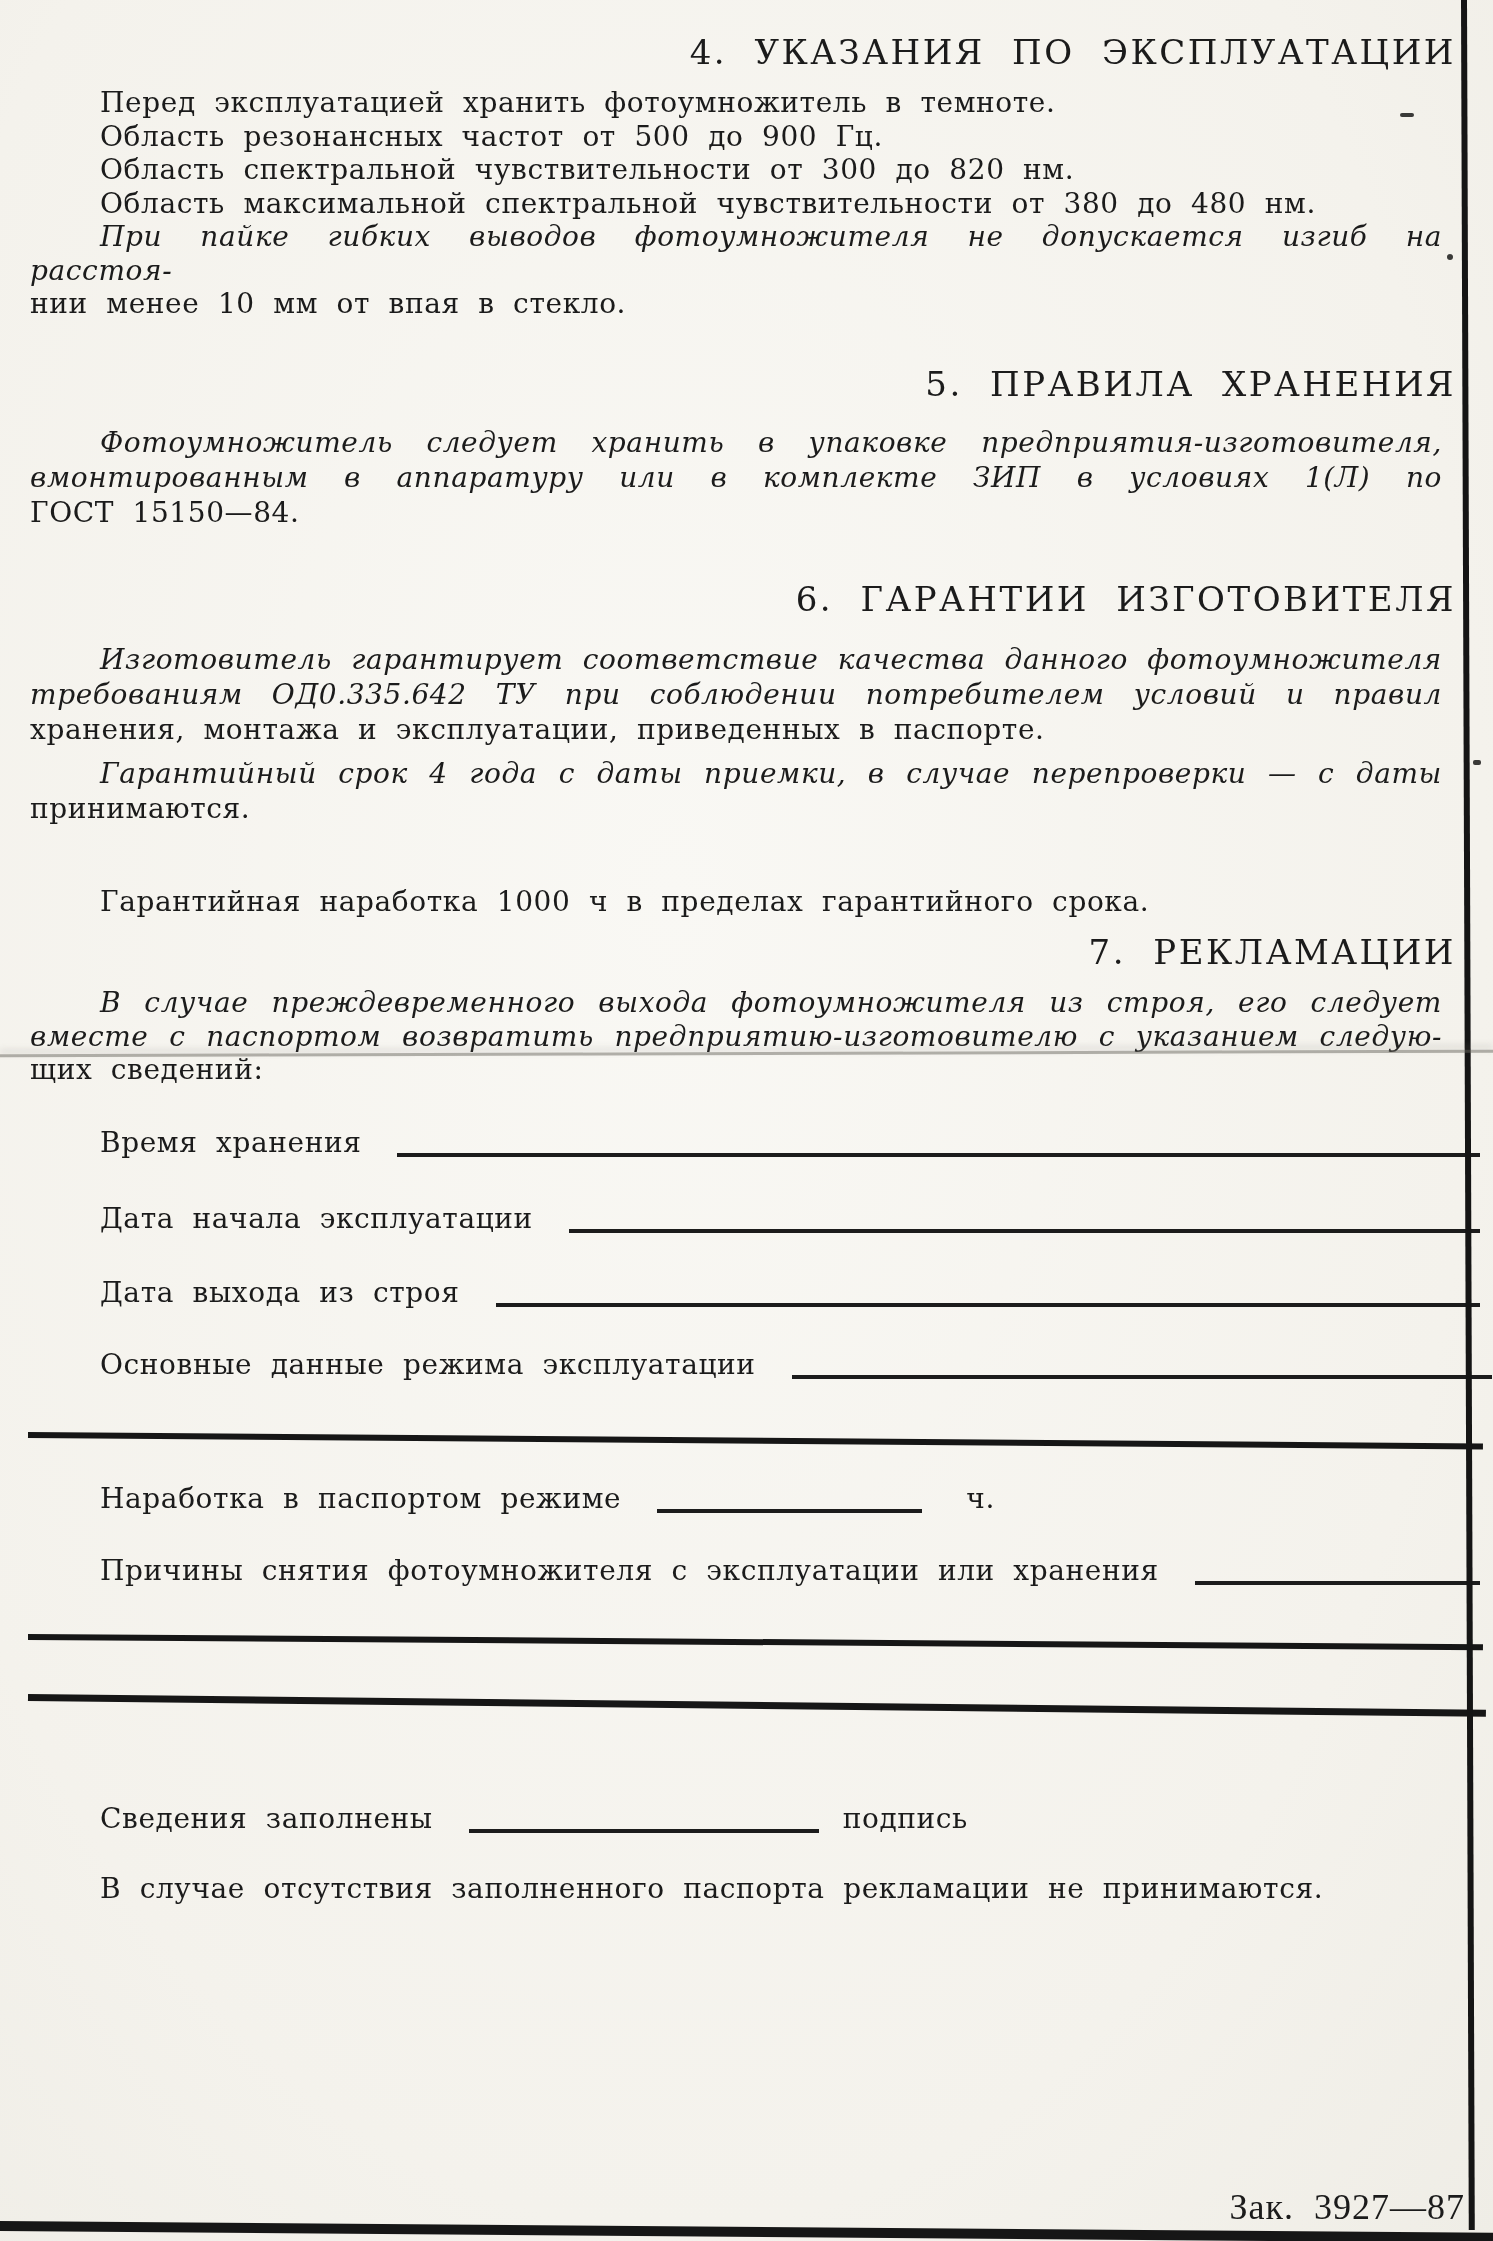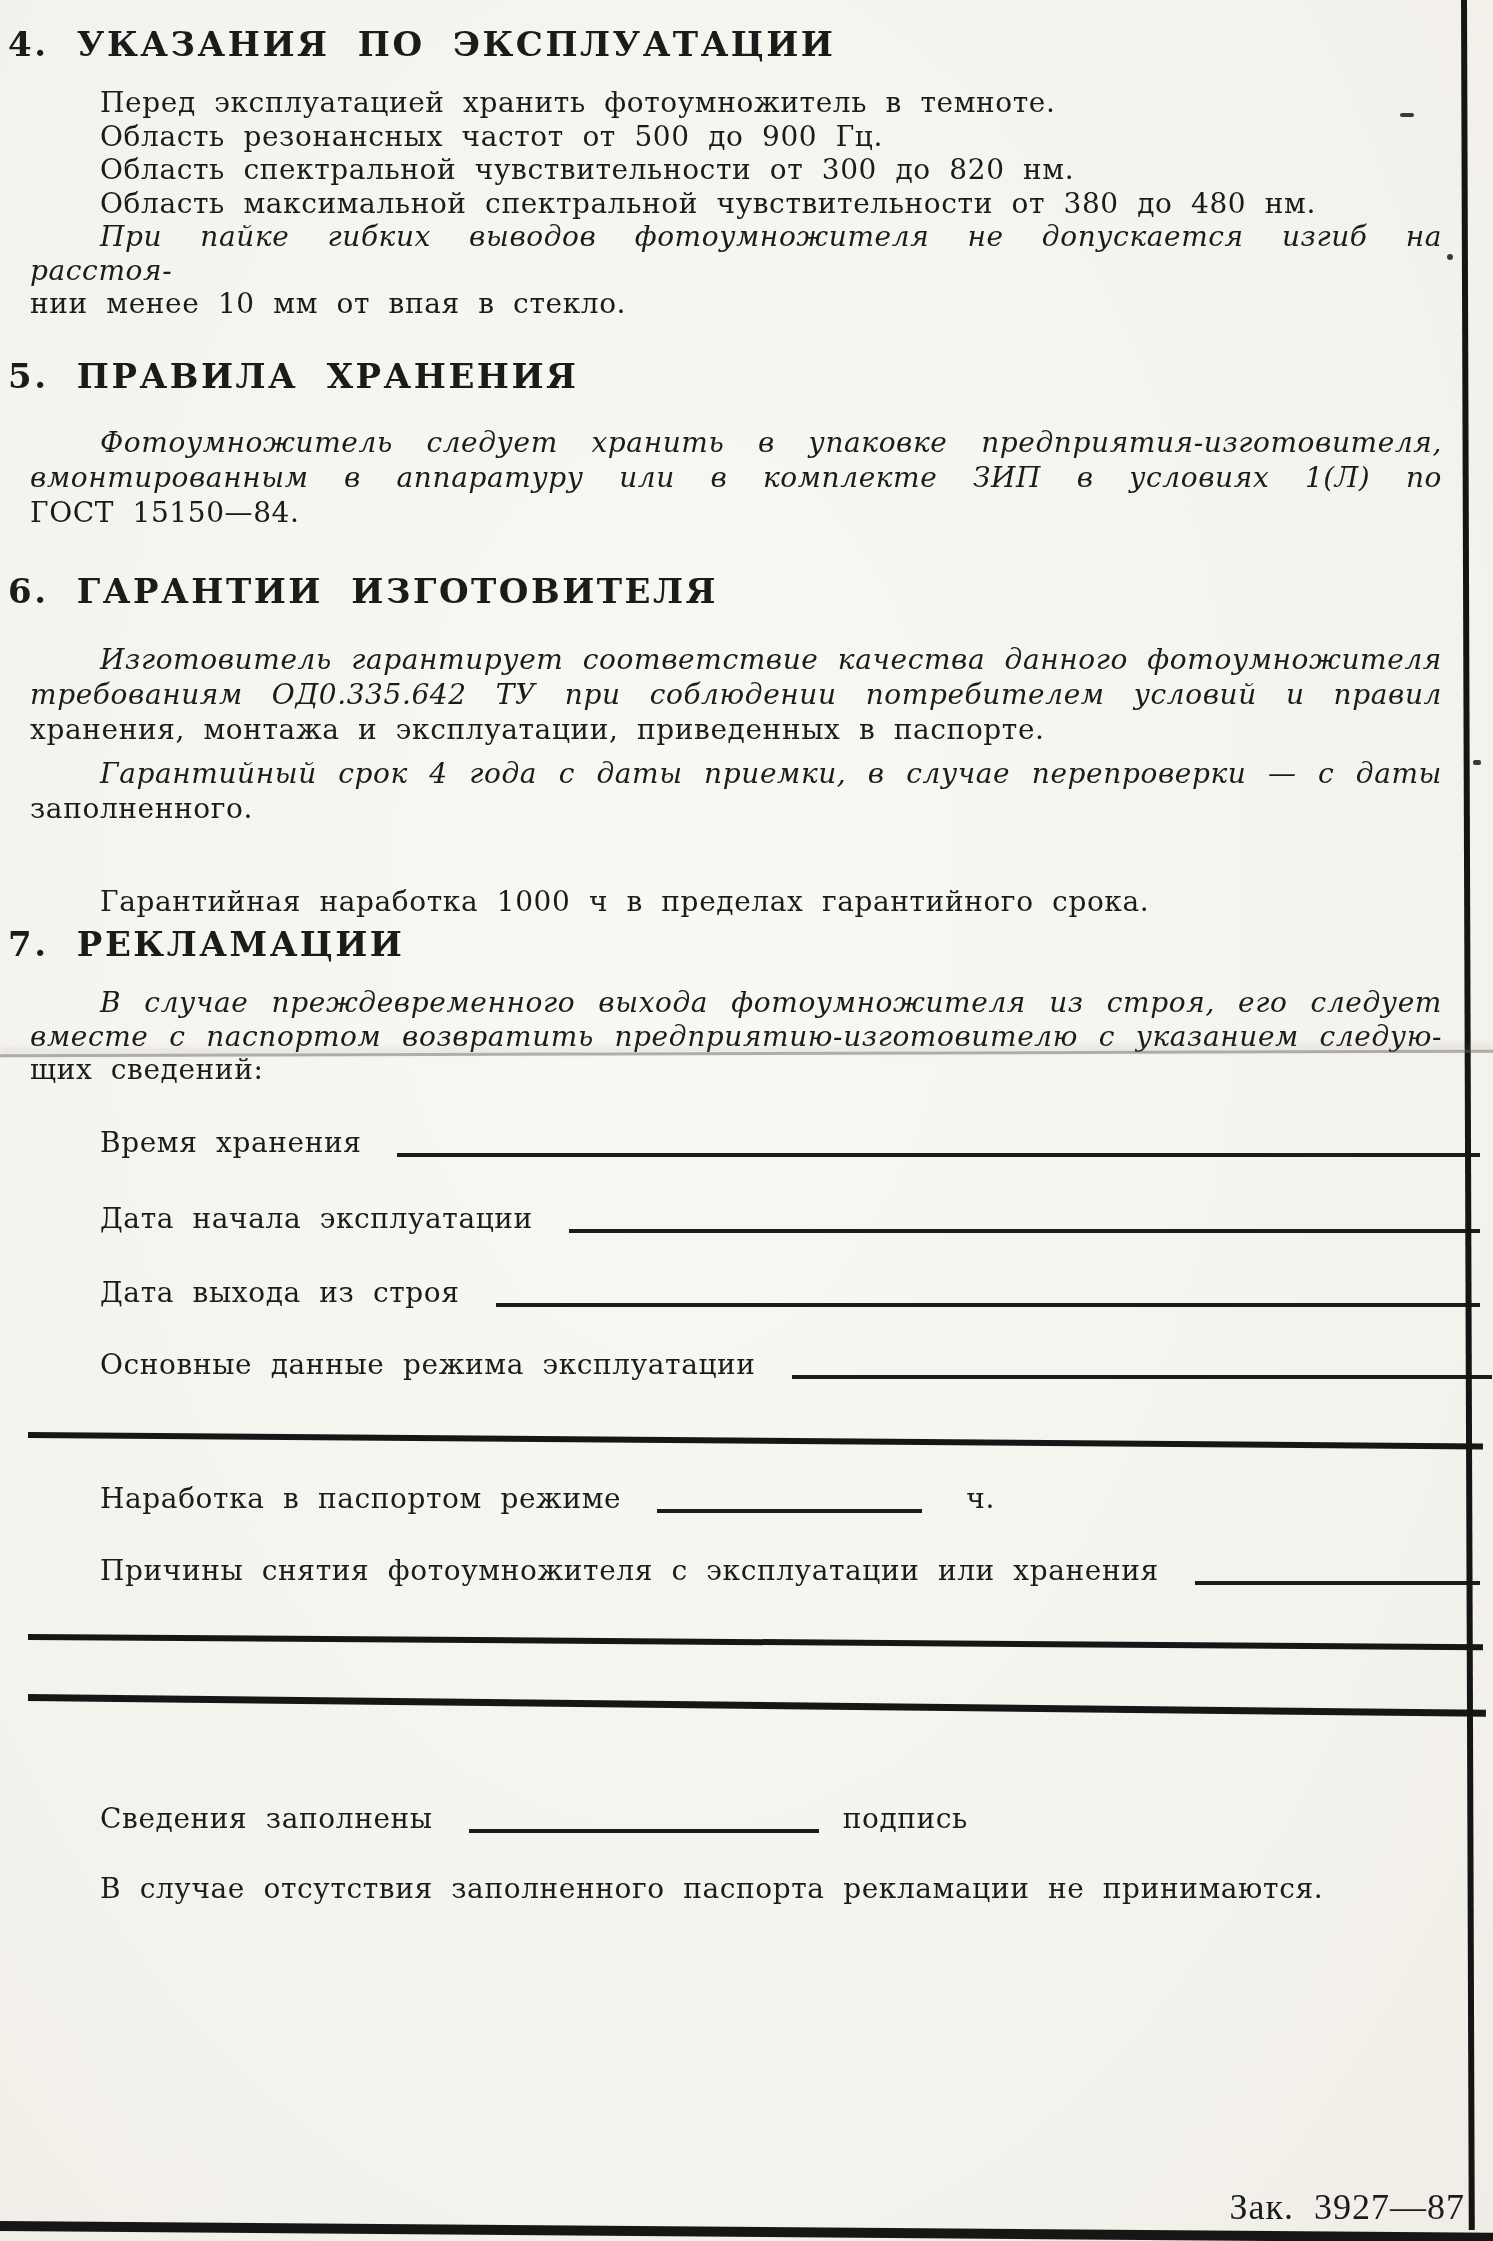--- a/index.html
+++ b/index.html
@@ -4,22 +4,22 @@
 <style>
   html,body{margin:0;padding:0;}
   body{
     width:1493px;height:2241px;position:relative;overflow:hidden;
     background:radial-gradient(ellipse at 45% 40%, #f9f8f4 0%, #f4f2ec 70%, #efede6 100%);
     font-family:"DejaVu Serif", serif;
     color:#1b1b1b;
   }
   .page{position:absolute;inset:0;}
   .hd{
-    position:absolute;left:0;width:1440px;margin:8px;text-align:left;
-    font-size:34px;font-weight:bold;letter-spacing:2.5px;word-spacing:14px;
+    position:absolute;left:0;width:1440px;margin:16px;text-align:right;
+    font-size:34px;font-weight:normal;letter-spacing:2.5px;word-spacing:14px;
   }
   .para{
     position:absolute;left:30px;width:1412px;
     font-size:28px;line-height:33.5px;letter-spacing:0.6px;word-spacing:9px;
   }
   .para.lh35{line-height:35px;}
   .ln{white-space:nowrap;}
   .ln.jf{white-space:normal;text-align:justify;text-align-last:justify;font-style:italic;}
   .ind{text-indent:70px;}
   .row{
@@ -72,21 +72,21 @@
   </div>
 
   <h1 class="hd" style="top:563px">6. ГАРАНТИИ ИЗГОТОВИТЕЛЯ</h1>
   <div class="para lh35" style="top:642px">
     <div class="ln jf ind">Изготовитель гарантирует соответствие качества данного фотоумножителя</div>
     <div class="ln jf">требованиям ОД0.335.642 ТУ при соблюдении потребителем условий и правил</div>
     <div class="ln">хранения, монтажа и эксплуатации, приведенных в паспорте.</div>
   </div>
   <div class="para lh35" style="top:756px">
     <div class="ln jf ind">Гарантийный срок 4 года с даты приемки, в случае перепроверки — с даты</div>
-    <div class="ln">заполненного.</div>
+    <div class="ln">принимаются.</div>
   </div>
   <div class="para" style="top:885px">
     <div class="ln ind">Гарантийная наработка 1000 ч в пределах гарантийного срока.</div>
   </div>
 
   <h1 class="hd" style="top:916px">7. РЕКЛАМАЦИИ</h1>
   <div class="para" style="top:986px">
     <div class="ln jf ind">В случае преждевременного выхода фотоумножителя из строя, его следует</div>
     <div class="ln jf">вместе с паспортом возвратить предприятию-изготовителю с указанием следую-</div>
     <div class="ln">щих сведений:</div>

